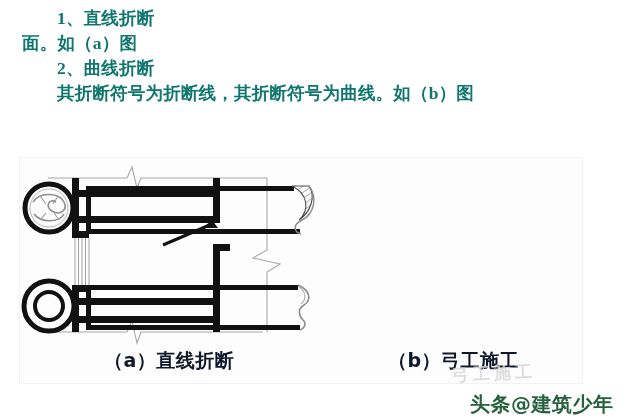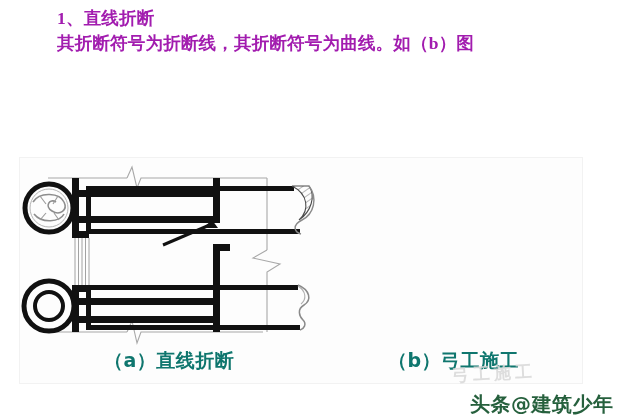--- a/index.html
+++ b/index.html
@@ -24,21 +24,21 @@
     width: 640px;
     padding: 6px 22px 0 22px;
     box-sizing: border-box;
   }
   .para {
     font-size: 17.5px;
     line-height: 25px;
     font-weight: 700;
     letter-spacing: 0.2px;
     margin: 0;
-    color: #a21caf;
+    color: #0f766e;
     text-align: justify;
   }
   .indent { text-indent: 2em; }
 
   
   .figure-panel {
     position: absolute;
     left: 20px;
     top: 158px;
     width: 562px;
@@ -47,21 +47,21 @@
     box-shadow: 0 0 0 1px #f2f2f2;
   }
   .fig-svg { display: block; }
 
   
   .caption {
     position: absolute;
     font-family: "DejaVu Sans", "Liberation Sans", sans-serif;
     font-size: 19px;
     font-weight: 700;
-    color: #0f766e;
+    color: #0f172a;
     letter-spacing: 0.5px;
     white-space: nowrap;
   }
   .caption-a { left: 104px; top: 348px; }
   .caption-b { left: 388px; top: 348px; }
 
   
   .wm-faint {
     position: absolute;
     left: 452px;
@@ -94,20 +94,22 @@
     width: 640px;
     height: 33px;
     background: #ffffff;
   }
 </style>
 </head>
 <body>
 
 <div class="article">
   <p class="para indent">1、直线折断</p>
+  <p class="para">面。如（a）图</p>
+  <p class="para indent">2、曲线折断</p>
   <p class="para indent">其折断符号为折断线，其折断符号为曲线。如（b）图</p>
 </div>
 
 <div class="figure-panel">
   <svg class="fig-svg" width="562" height="225" viewBox="0 0 562 225" xmlns="http://www.w3.org/2000/svg">
 
     <g>
 
       <g>
         <line x1="28" y1="20" x2="107" y2="20" stroke="#a8a8a8" stroke-width="1.1"></line>

